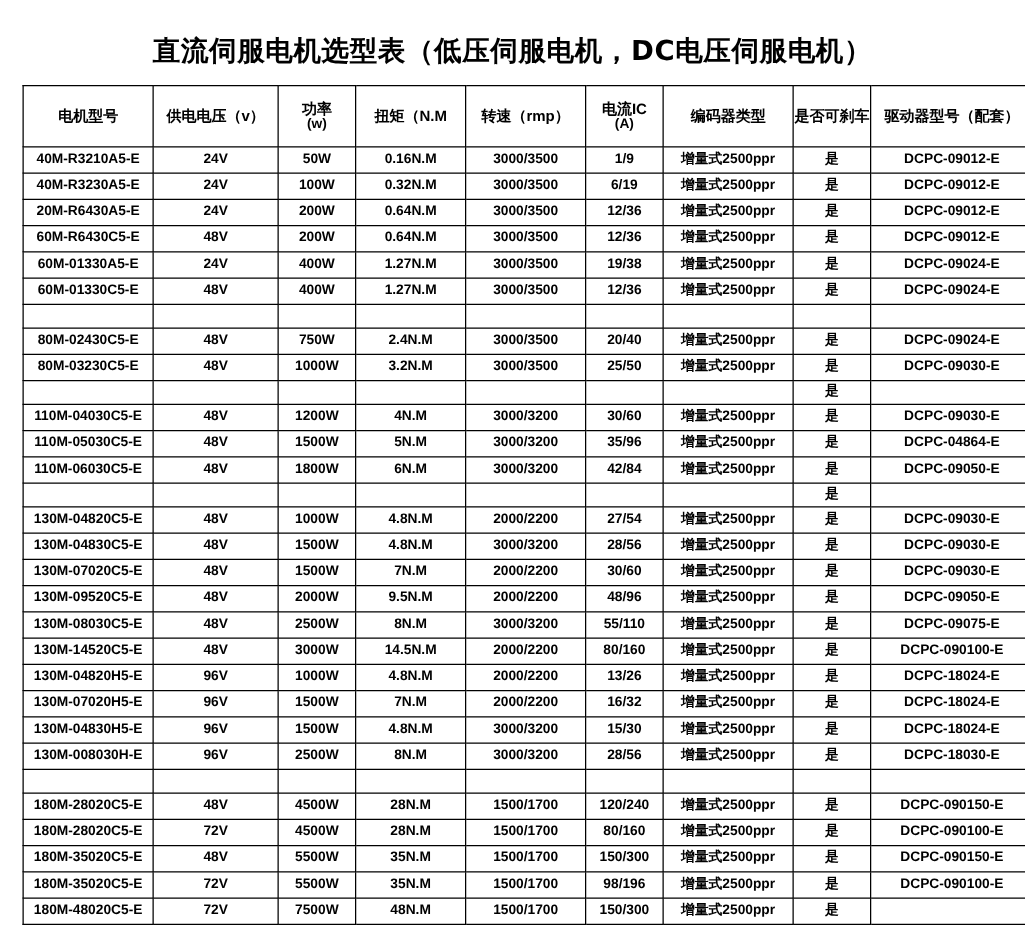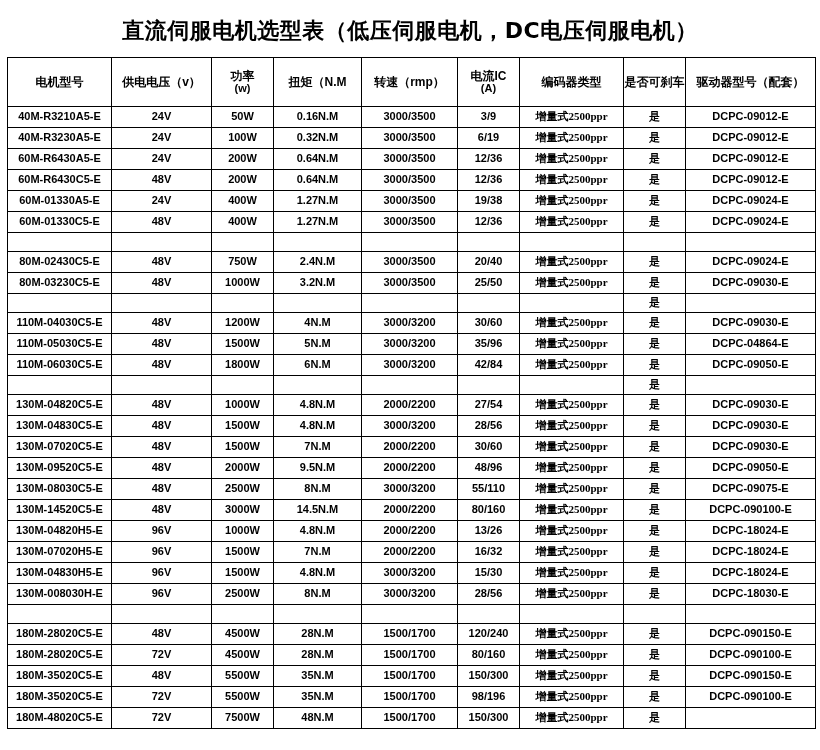--- a/index.html
+++ b/index.html
@@ -12,21 +12,21 @@
     height: 750px;
     font-family: "Liberation Sans", "DejaVu Sans", sans-serif;
     color: #000;
     overflow: hidden;
   }
   #page {
     width: 820px;
     height: 750px;
     position: relative;
     box-sizing: border-box;
-    padding: 1px;
+    padding: 12px;
   }
   .title {
     text-align: center;
     font-size: 22px;
     font-weight: bold;
     letter-spacing: 0.5px;
     padding: 18px 0 14px 0;
     line-height: 1.1;
     font-family: "DejaVu Sans", "Liberation Sans", sans-serif;
   }
@@ -65,21 +65,21 @@
     font-size: 11px;
     font-weight: bold;
     margin-left: 44px;
   }
   td.b {
     font-weight: bold;
   }
   td.enc {
     font-weight: bold;
     font-size: 11px;
-    font-family: Liberation Serif, serif;
+    font-family: Liberation Sans, sans-serif;
   }
   tr.spacer td {
     height: 18px;
   }
   .hcell-sub {
     display: block;
     font-size: 11px;
     font-weight: bold;
   }
   col.c0 { width: 104px; }
@@ -144,38 +144,38 @@
         </th>
       </tr>
     </thead>
     <tbody id="table-body">
         <tr>
           <td class="model">40M-R3210A5-E</td>
           <td class="b">24V</td>
           <td class="b">50W</td>
           <td class="b">0.16N.M</td>
           <td class="b">3000/3500</td>
-          <td class="b">3/9</td>
+          <td class="b">1/9</td>
           <td class="enc">增量式2500ppr</td>
           <td class="b">是</td>
           <td class="drv">DCPC-09012-E</td>
         </tr>
         <tr>
           <td class="model">40M-R3230A5-E</td>
           <td class="b">24V</td>
           <td class="b">100W</td>
           <td class="b">0.32N.M</td>
           <td class="b">3000/3500</td>
           <td class="b">6/19</td>
           <td class="enc">增量式2500ppr</td>
           <td class="b">是</td>
           <td class="drv">DCPC-09012-E</td>
         </tr>
         <tr>
-          <td class="model">60M-R6430A5-E</td>
+          <td class="model">20M-R6430A5-E</td>
           <td class="b">24V</td>
           <td class="b">200W</td>
           <td class="b">0.64N.M</td>
           <td class="b">3000/3500</td>
           <td class="b">12/36</td>
           <td class="enc">增量式2500ppr</td>
           <td class="b">是</td>
           <td class="drv">DCPC-09012-E</td>
         </tr>
         <tr>

